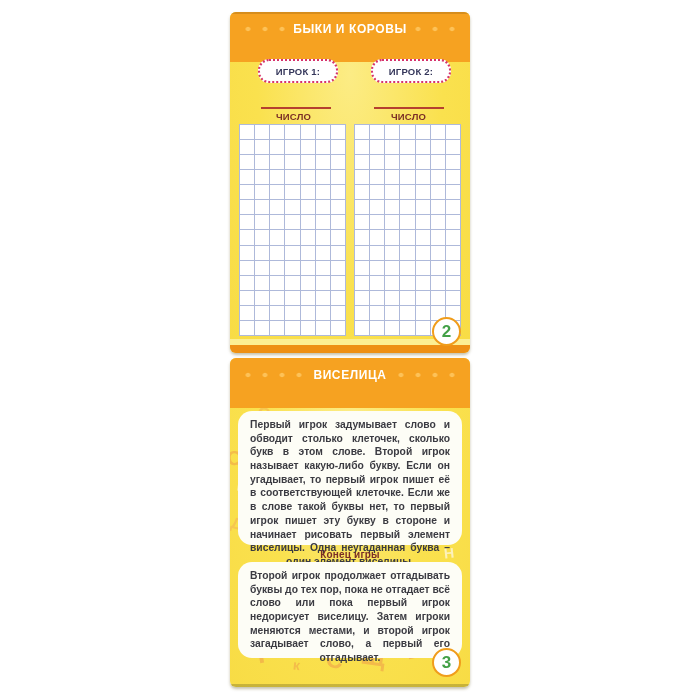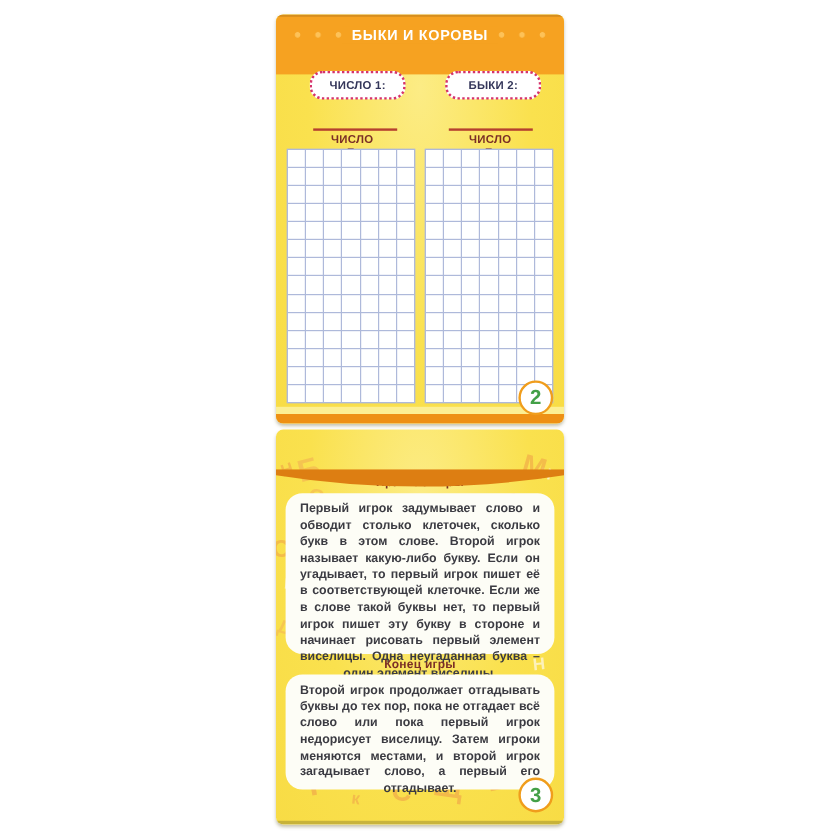--- a/index.html
+++ b/index.html
@@ -98,24 +98,24 @@
     <div class="dots"></div>
     <div class="banner-title">
       <span>БЫКИ И КОРОВЫ</span>
     </div>
   </div>
   <svg class="curve" viewBox="0 0 240 18" preserveAspectRatio="none">
     <path d="M0,0 H240 V5 Q120,24 0,5 Z" fill="#DD7E12"></path>
   </svg>
 
   <div class="pill p1">
-    <span>ЧИСЛО 1:</span>
+    <span>ИГРОК 1:</span>
   </div>
   <div class="pill p2">
-    <span>БЫКИ 2:</span>
+    <span>ИГРОК 2:</span>
   </div>
 
   <div class="name-line l1"></div>
   <div class="name-line l2"></div>
 
   <div class="grid-header h1">
     <span class="num">ЧИСЛО</span>
     <span class="bk">Б</span>
     <span class="bk">К</span>
   </div>
@@ -351,20 +351,26 @@
       <span style="left: 214px; top: 188px; font-size: 14px; color: rgb(253, 243, 200); opacity: 0.9; transform: rotate(-6deg);">Н</span>
       <span style="left: 14px; top: 266px; font-size: 17px; color: rgb(245, 190, 82); opacity: 0.8; transform: rotate(-12deg);">А</span>
       <span style="left: 27px; top: 282px; font-size: 27px; color: rgb(243, 182, 74); opacity: 0.9; transform: rotate(-10deg);">Р</span>
       <span style="left: 63px; top: 300px; font-size: 14px; color: rgb(243, 182, 74); opacity: 0.85; transform: rotate(6deg);">к</span>
       <span style="left: 96px; top: 290px; font-size: 24px; color: rgb(243, 182, 74); opacity: 0.9; transform: rotate(10deg);">С</span>
       <span style="left: 131px; top: 287px; font-size: 24px; color: rgb(243, 182, 74); opacity: 0.9; transform: rotate(8deg);">Щ</span>
       <span style="left: 176px; top: 282px; font-size: 22px; color: rgb(243, 182, 74); opacity: 0.9; transform: rotate(-12deg);">Б</span>
       <span style="left: 202px; top: 297px; font-size: 13px; color: rgb(243, 182, 74); opacity: 0.8; transform: rotate(4deg);">н</span>
     </div>
 
+  <div class="banner">
+    <div class="dots"></div>
+    <div class="banner-title">
+      <span>ВИСЕЛИЦА</span>
+    </div>
+  </div>
   <svg class="curve" viewBox="0 0 240 18" preserveAspectRatio="none">
     <path d="M0,0 H240 V5 Q120,24 0,5 Z" fill="#DD7E12"></path>
   </svg>
 
   <div class="section-heading s1">Правила игры</div>
   <div class="text-box b1">Первый игрок задумывает слово и обводит столько клеточек, сколько букв в этом слове. Второй игрок называет какую-либо букву. Если он угадывает, то первый игрок пишет её в соответствующей клеточке. Если же в слове такой буквы нет, то первый игрок пишет эту букву в стороне и начинает рисовать первый элемент виселицы. Одна неугаданная буква – один элемент виселицы.</div>
 
   <div class="section-heading s2">Конец игры</div>
   <div class="text-box b2">Второй игрок продолжает отгадывать буквы до тех пор, пока не отгадает всё слово или пока первый игрок недорисует виселицу. Затем игроки меняются местами, и второй игрок загадывает слово, а первый его отгадывает.</div>
 

